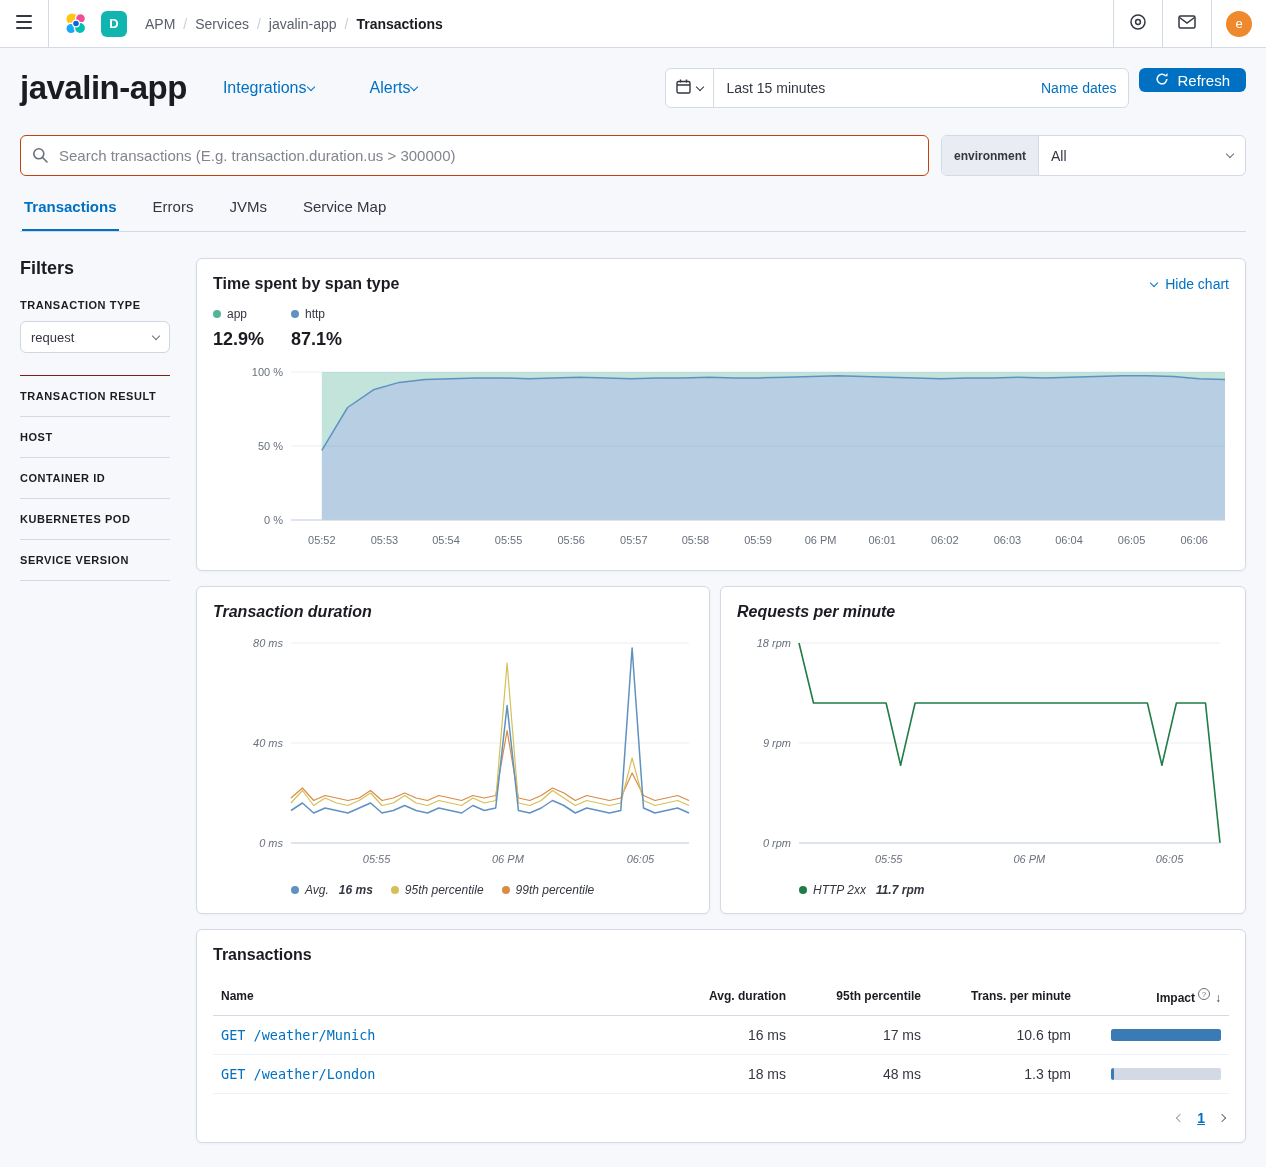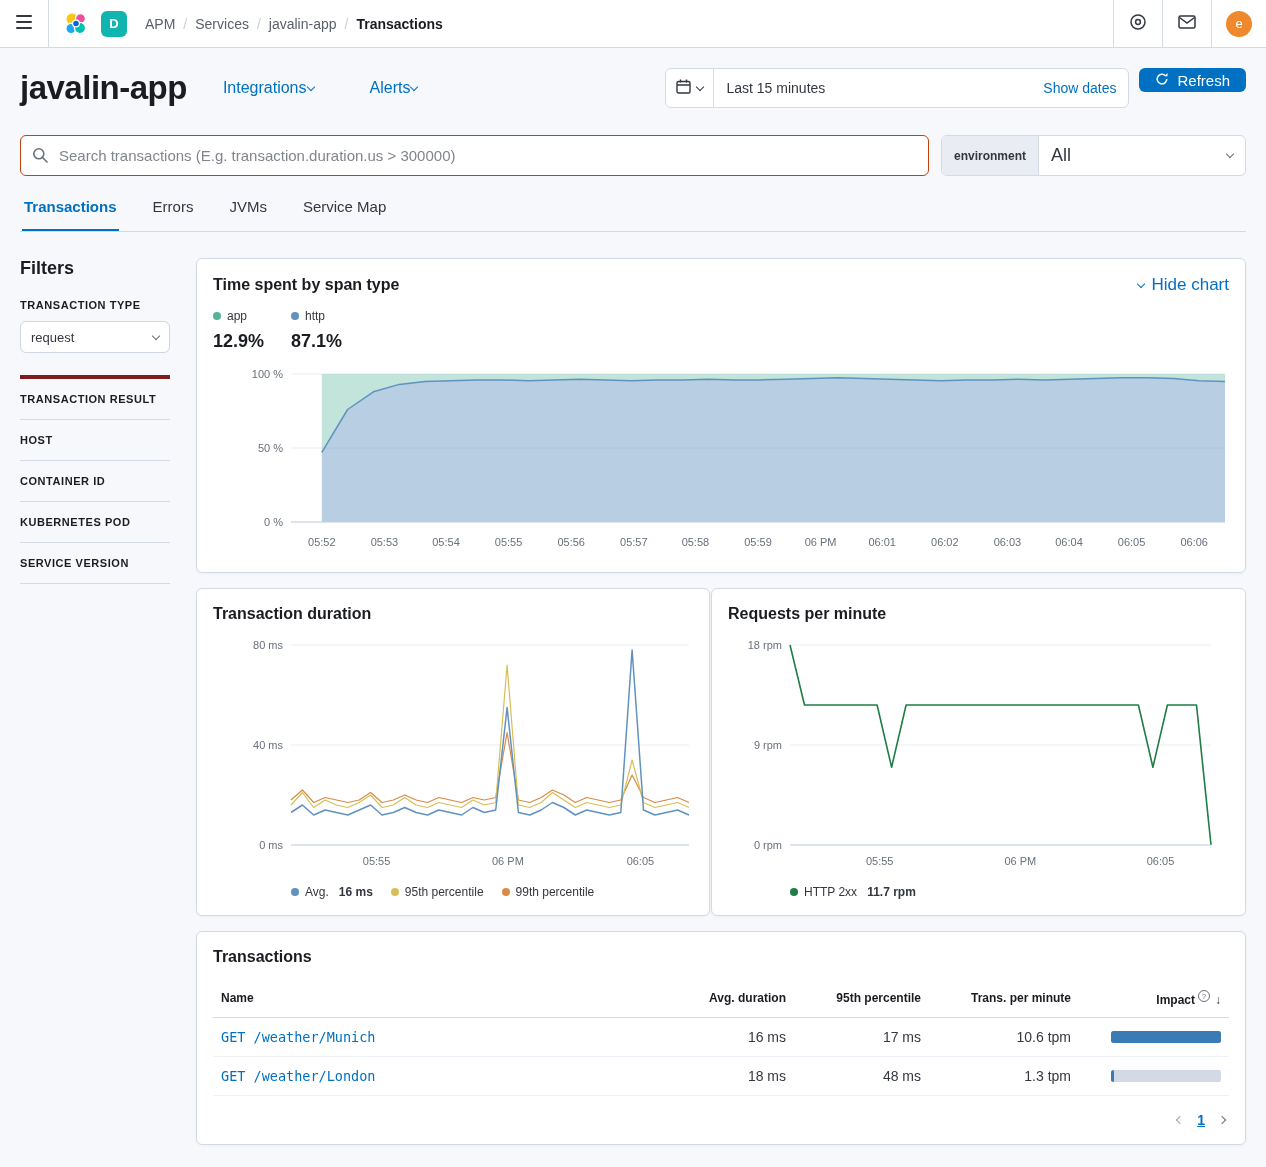--- a/index.html
+++ b/index.html
@@ -38,47 +38,47 @@
   .dp-showdates { padding:0 12px; font-size:14px; color:#0071c2; font-weight:500; cursor:pointer; }
   .btn-refresh { display:flex; align-items:center; gap:8px; height:24px; padding:0 16px; border:none; border-radius:6px; color:#fff; font-size:15px; font-weight:500; cursor:pointer; font-family:inherit; }
   
   .search-row { display:flex; gap:12px; margin-top:27px; }
   .search-box { position:relative; flex:1; }
   .search-box input { width:100%; height:41px; border:1px solid #c2410c; border-radius:6px; background:#fff; padding:0 12px 0 38px; font-size:15px; font-family:inherit; color:#343741; }
   .search-box input::placeholder { color:#81858f; }
   .search-icon { position:absolute; left:12px; top:12px; }
   .env-group { display:flex; width:305px; height:41px; border:1px solid #d3dae6; border-radius:6px; background:#fff; overflow:hidden; }
   .env-label { display:flex; align-items:center; padding:0 12px; background:#e9edf3; font-size:12px; font-weight:600; color:#343741; border-right:1px solid #d3dae6; }
-  .env-value { flex:1; display:flex; align-items:center; justify-content:space-between; padding:0 12px; font-size:18px; cursor:pointer; color:#343741; }
+  .env-value { flex:1; display:flex; align-items:center; justify-content:space-between; padding:0 12px; font-size:14px; cursor:pointer; color:#343741; }
   .env-value .chev { color:#69707d; }
   
   .tabs { display:flex; gap:32px; margin-top:18px; border-bottom:1px solid #d3dae6; padding:0 2px; }
   .tab { font-size:15px; color:#343741; padding:4px 2px 14px; cursor:pointer; border-bottom:2px solid transparent; }
   .tab.active { color:#0071c2; font-weight:600; border-bottom-color:#0071c2; }
   
   .content { display:flex; gap:26px; padding:26px 0 15px; }
   .filters { width:150px; flex-shrink:0; }
   .filters h2 { font-size:18px; font-weight:600; color:#1a1c21; margin-bottom:20px; }
   .f-label { font-size:11px; font-weight:700; letter-spacing:0.05em; color:#1a1c21; margin-bottom:10px; }
   .f-select { display:flex; align-items:center; justify-content:space-between; height:32px; border:1px solid #cfd7e2; border-radius:6px; background:#fff; padding:0 10px; font-size:13px; color:#343741; cursor:pointer; }
   .f-select .chev { color:#69707d; }
-  .f-sections { list-style:none; margin-top:22px; border-top:4px solid #7f1d1d; }
+  .f-sections { list-style:none; margin-top:22px; border-top:1px solid #7f1d1d; }
   .f-sections li { padding:14px 0; border-bottom:1px solid #d3dae6; font-size:11px; font-weight:700; letter-spacing:0.05em; color:#1a1c21; cursor:pointer; }
   .main { flex:1; min-width:0; display:flex; flex-direction:column; gap:15px; }
   .card { background:#fff; border:1px solid #d3dae6; border-radius:6px; box-shadow:0 1px 3px rgba(0,0,0,0.04); padding:16px; }
   .card-head { display:flex; align-items:center; justify-content:space-between; }
   .card-title { font-size:16px; font-weight:600; color:#1a1c21; }
-  .hide-chart { display:flex; align-items:center; gap:8px; color:#0071c2; font-size:17px; cursor:pointer; }
+  .hide-chart { display:flex; align-items:center; gap:8px; color:#0071c2; font-size:14px; cursor:pointer; }
   .span-legend { display:flex; gap:14px; margin-top:14px; }
   .span-leg-col { min-width:64px; }
   .leg-line { display:flex; align-items:center; gap:6px; font-size:12px; color:#343741; }
   .dot { width:8px; height:8px; border-radius:50%; flex-shrink:0; }
   .leg-pct { font-size:18px; font-weight:600; color:#1a1c21; margin-top:8px; }
   .chartbox { margin-top:10px; }
-  .row2 { display:flex; gap:1px; }
+  .row2 { display:flex; gap:10px;font-style:italic; }
   .card.duration { width:514px; flex-shrink:0; }
   .card.rpm { flex:1; min-width:0; }
   .chart-legend { display:flex; gap:18px; margin-top:10px; font-size:12px; color:#69707d; align-items:center; }
   .chart-legend .val { color:#343741; font-weight:700; margin-left:4px; }
   .chart-legend.ml78 { margin-left:78px; }
   .chart-legend.ml62 { margin-left:62px; }
   
   table.tx { width:100%; border-collapse:collapse; margin-top:14px; }
   table.tx th { font-size:12px; font-weight:600; color:#1a1c21; padding:10px 8px; border-bottom:1px solid #d3dae6; text-align:right; white-space:nowrap; }
   table.tx th.name { text-align:left; }
@@ -170,21 +170,21 @@
         <div class="dp-cal">
           <span>
             <svg width="15" height="15" viewBox="0 0 15 15" fill="none">
                 <rect x="1" y="2.5" width="13" height="11.5" rx="1.5" stroke="#343741" stroke-width="1.4"></rect>
                 <path d="M4.5 0.5v3M10.5 0.5v3M1 6h13" stroke="#343741" stroke-width="1.4"></path>
               </svg>
           </span>
           <span class="chev down" style="color:#343741"></span>
         </div>
         <div class="dp-text">Last 15 minutes</div>
-        <div class="dp-showdates">Show dates</div>
+        <div class="dp-showdates">Name dates</div>
       </div>
       <button class="btn-refresh" style="background: rgb(0, 113, 194);">
         <span>
           <svg width="14" height="14" viewBox="0 0 16 16" fill="none">
               <path d="M13.5 8a5.5 5.5 0 1 1-1.7-3.95" stroke="#fff" stroke-width="1.7"></path>
               <path d="M14.3 1.2v3.6h-3.6z" fill="#fff"></path>
             </svg>
         </span>
         <span>Refresh</span>
       </button>

